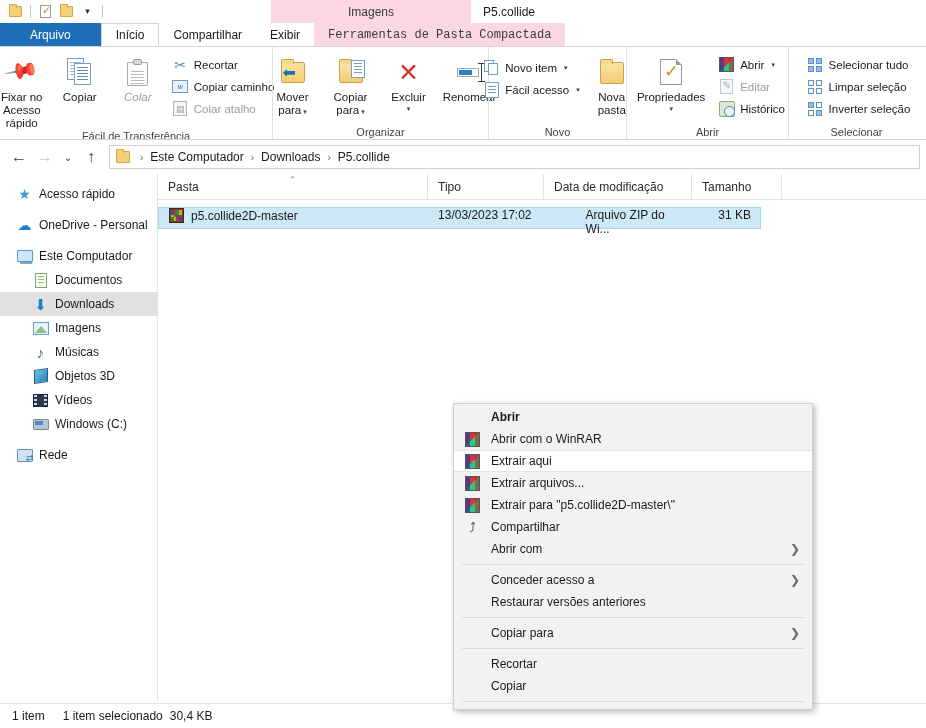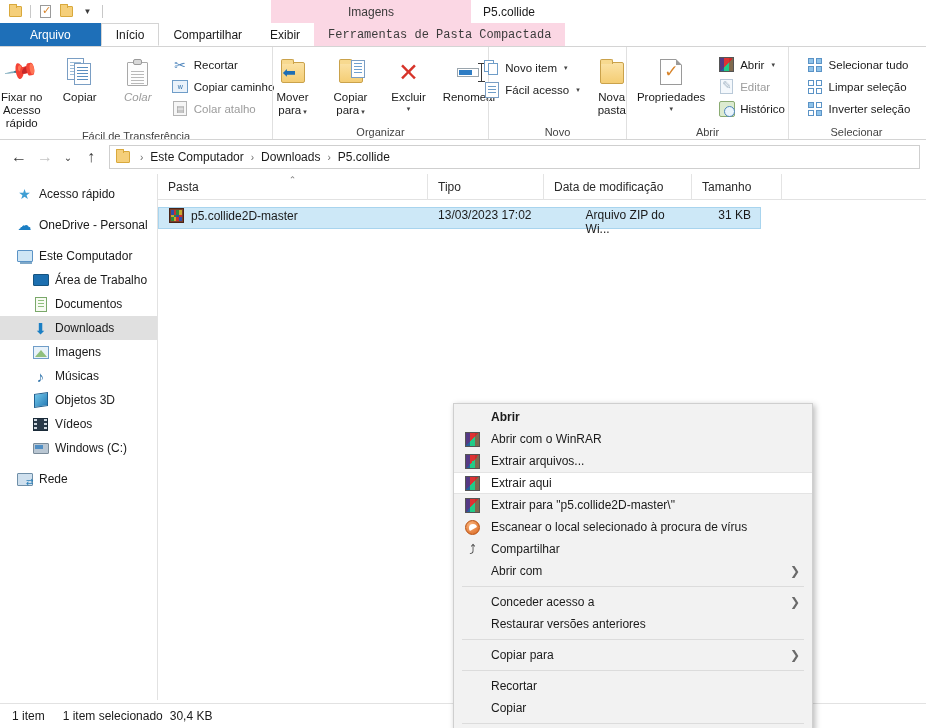--- a/index.html
+++ b/index.html
@@ -783,26 +783,20 @@
         <span>OneDrive - Personal</span>
       </div>
       <div class="nav-item gap-top">
         <span class="ni-ico">
             <span class="ic-pc"></span>
           </span>
         <span>Este Computador</span>
       </div>
       <div class="nav-item indent">
         <span class="ni-ico">
-            <span class="ic-desk"></span>
-          </span>
-        <span>Área de Trabalho</span>
-      </div>
-      <div class="nav-item indent">
-        <span class="ni-ico">
             <span class="ic-docfile"></span>
           </span>
         <span>Documentos</span>
       </div>
       <div class="nav-item indent selected">
         <span class="ni-ico">
             <span class="ic-dl">⬇</span>
           </span>
         <span>Downloads</span>
       </div>
@@ -885,47 +879,41 @@
         <span class="ctx-label">Abrir</span>
       </div>
 
       <div class="ctx-item">
         <span class="ctx-ico">
             <span class="ic-openapp"></span>
           </span>
         <span class="ctx-label">Abrir com o WinRAR</span>
       </div>
 
+      <div class="ctx-item hover">
+        <span class="ctx-ico">
+            <span class="ic-openapp"></span>
+          </span>
+        <span class="ctx-label">Extrair aqui</span>
+      </div>
+
       <div class="ctx-item">
         <span class="ctx-ico">
             <span class="ic-openapp"></span>
           </span>
         <span class="ctx-label">Extrair arquivos...</span>
       </div>
 
-      <div class="ctx-item hover">
-        <span class="ctx-ico">
-            <span class="ic-openapp"></span>
-          </span>
-        <span class="ctx-label">Extrair aqui</span>
-      </div>
-
       <div class="ctx-item">
         <span class="ctx-ico">
             <span class="ic-openapp"></span>
           </span>
         <span class="ctx-label">Extrair para "p5.collide2D-master\"</span>
       </div>
 
-      <div class="ctx-item">
-        <span class="ctx-ico">
-            <span class="ico-shield-scan"></span>
-          </span>
-        <span class="ctx-label">Escanear o local selecionado à procura de vírus</span>
-      </div>
 
       <div class="ctx-item">
         <span class="ctx-ico">
             <span class="ico-share">⤴</span>
           </span>
         <span class="ctx-label">Compartilhar</span>
       </div>
 
       <div class="ctx-item">
         <span class="ctx-ico"></span>

